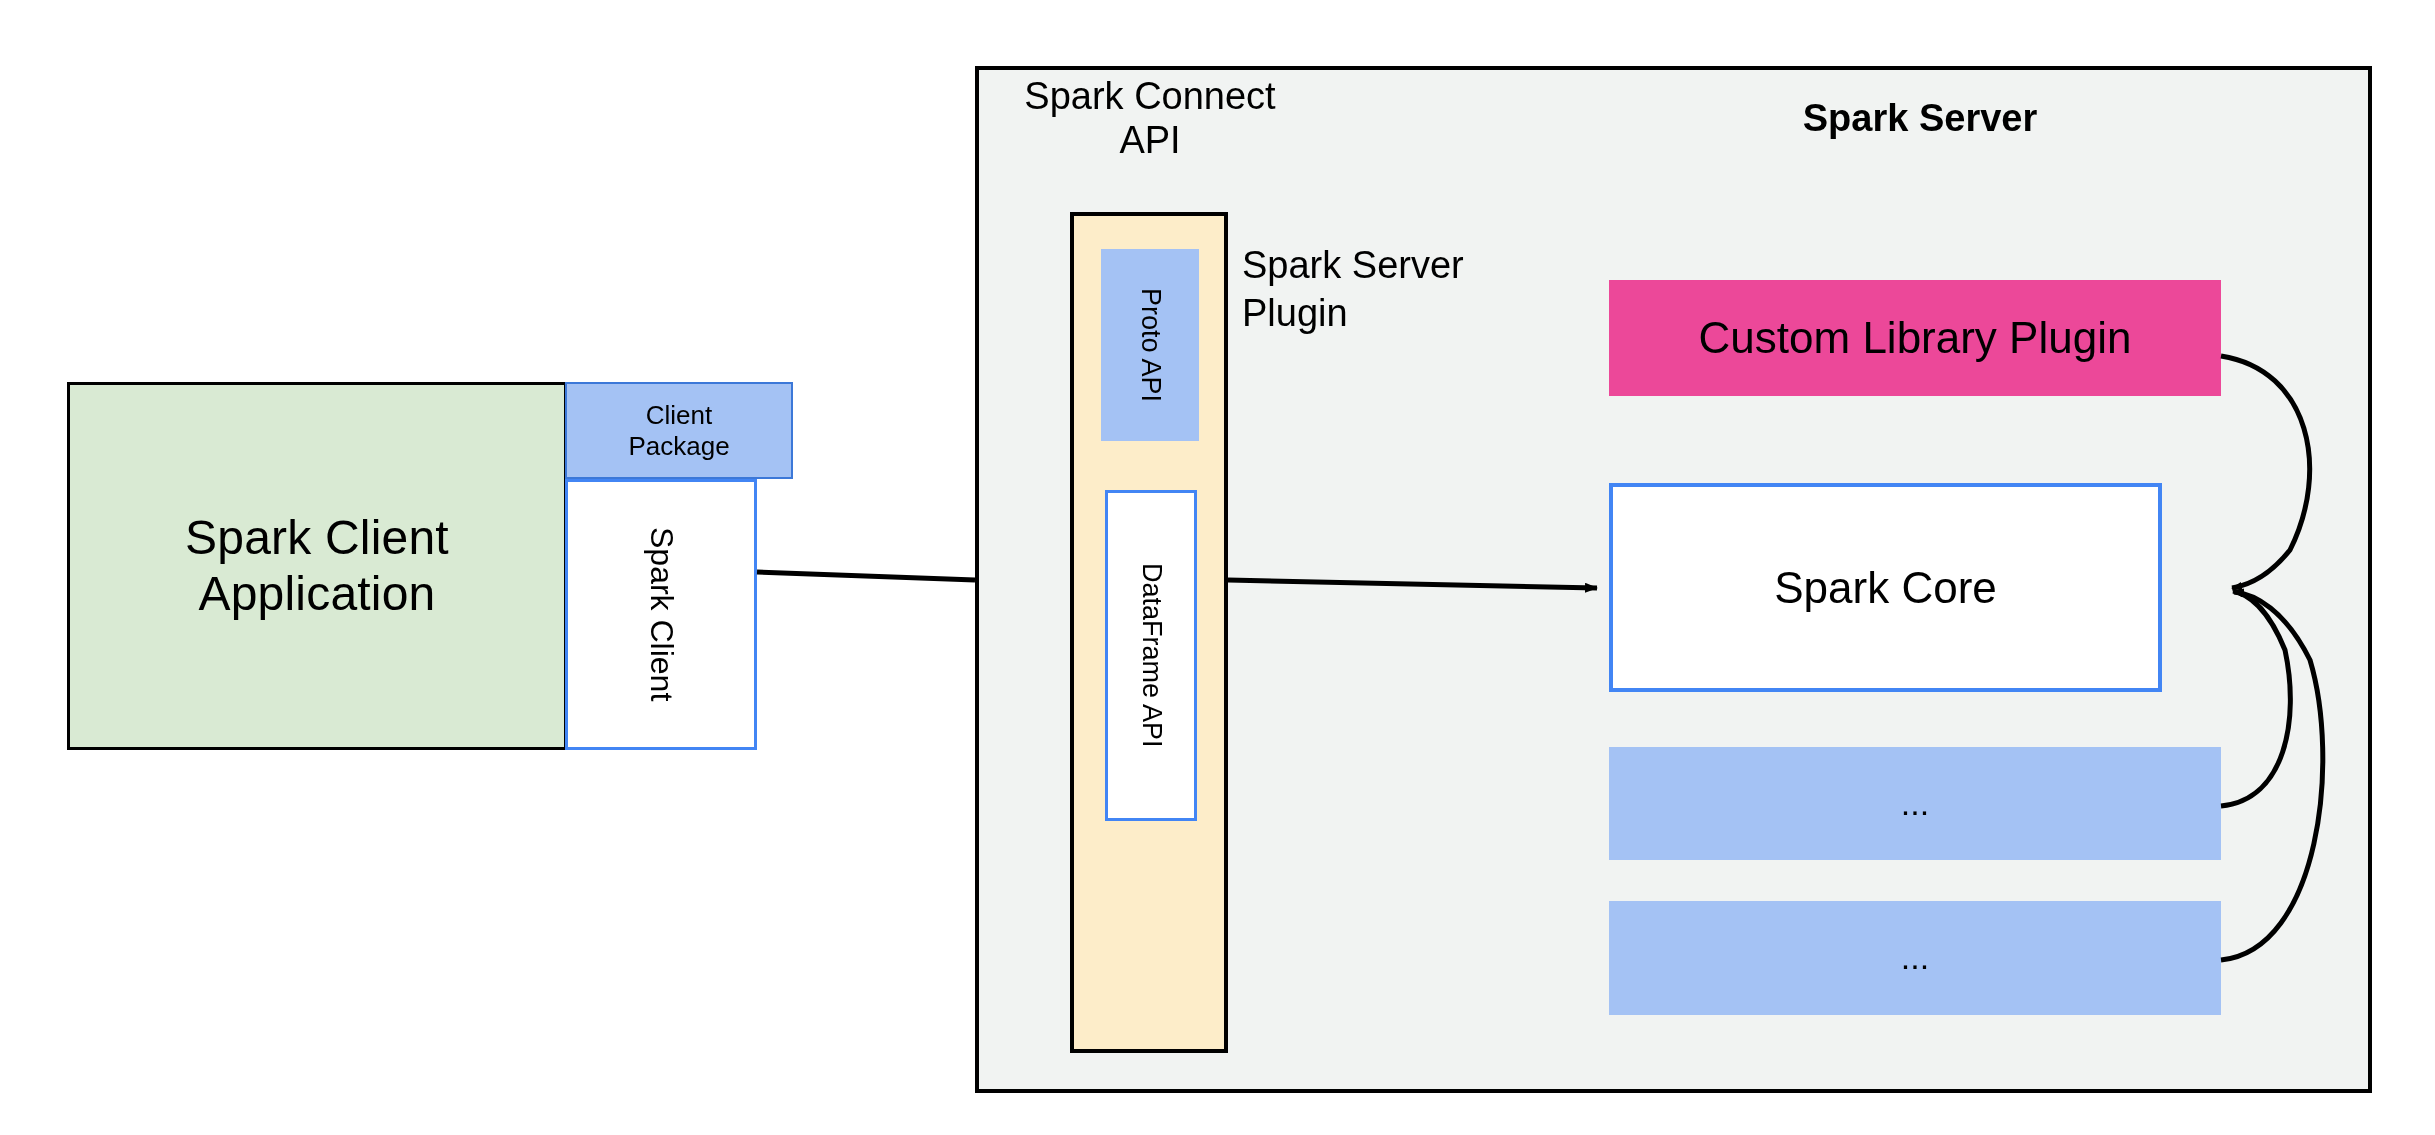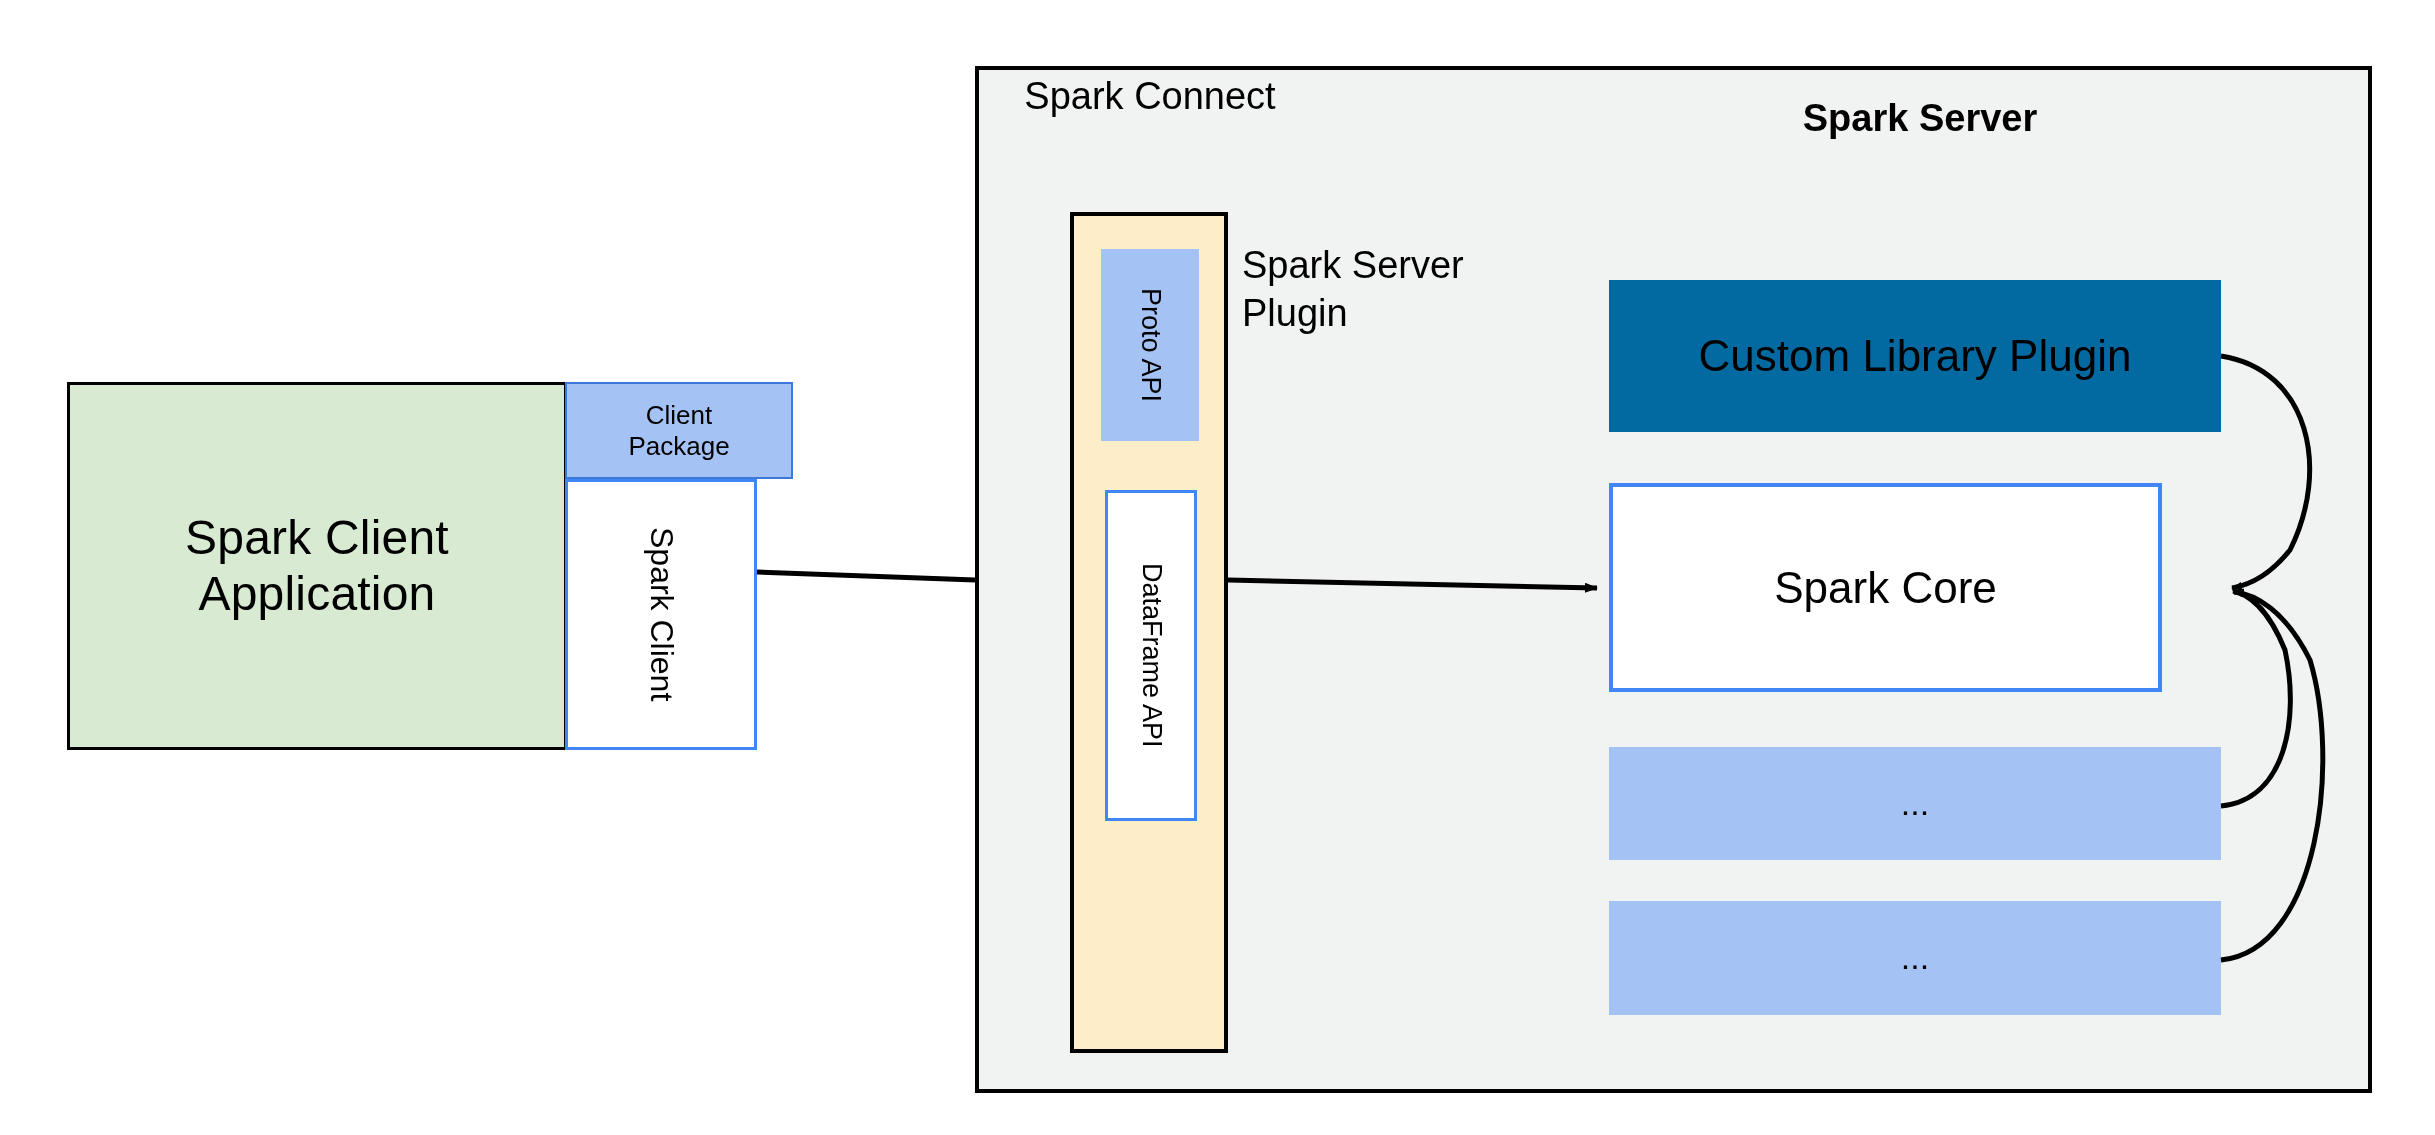--- a/index.html
+++ b/index.html
@@ -149,22 +149,22 @@
     text-orientation: mixed;
     font-size: 27px;
     white-space: nowrap;
   }
 
   
   .custom-plugin {
     left: 1609px;
     top: 280px;
     width: 612px;
-    height: 152px;
-    background: #0369a1;
+    height: 116px;
+    background: #ec4899;
     font-size: 44px;
   }
 
   .spark-core {
     left: 1609px;
     top: 483px;
     width: 553px;
     height: 209px;
     background: #ffffff;
     border: 4px solid #4285f4;
@@ -199,20 +199,21 @@
 </style>
 </head>
 <body>
 
 <div id="canvas">
 
   <div class="box server-panel"></div>
 
   <div class="box connect-api-label">
     <div>Spark Connect</div>
+    <div>API</div>
   </div>
 
   <div class="box server-title">Spark Server</div>
 
   <div class="box connect-api-box"></div>
 
   <div class="box proto-api">
     <span class="vtext">Proto API</span>
   </div>
 

